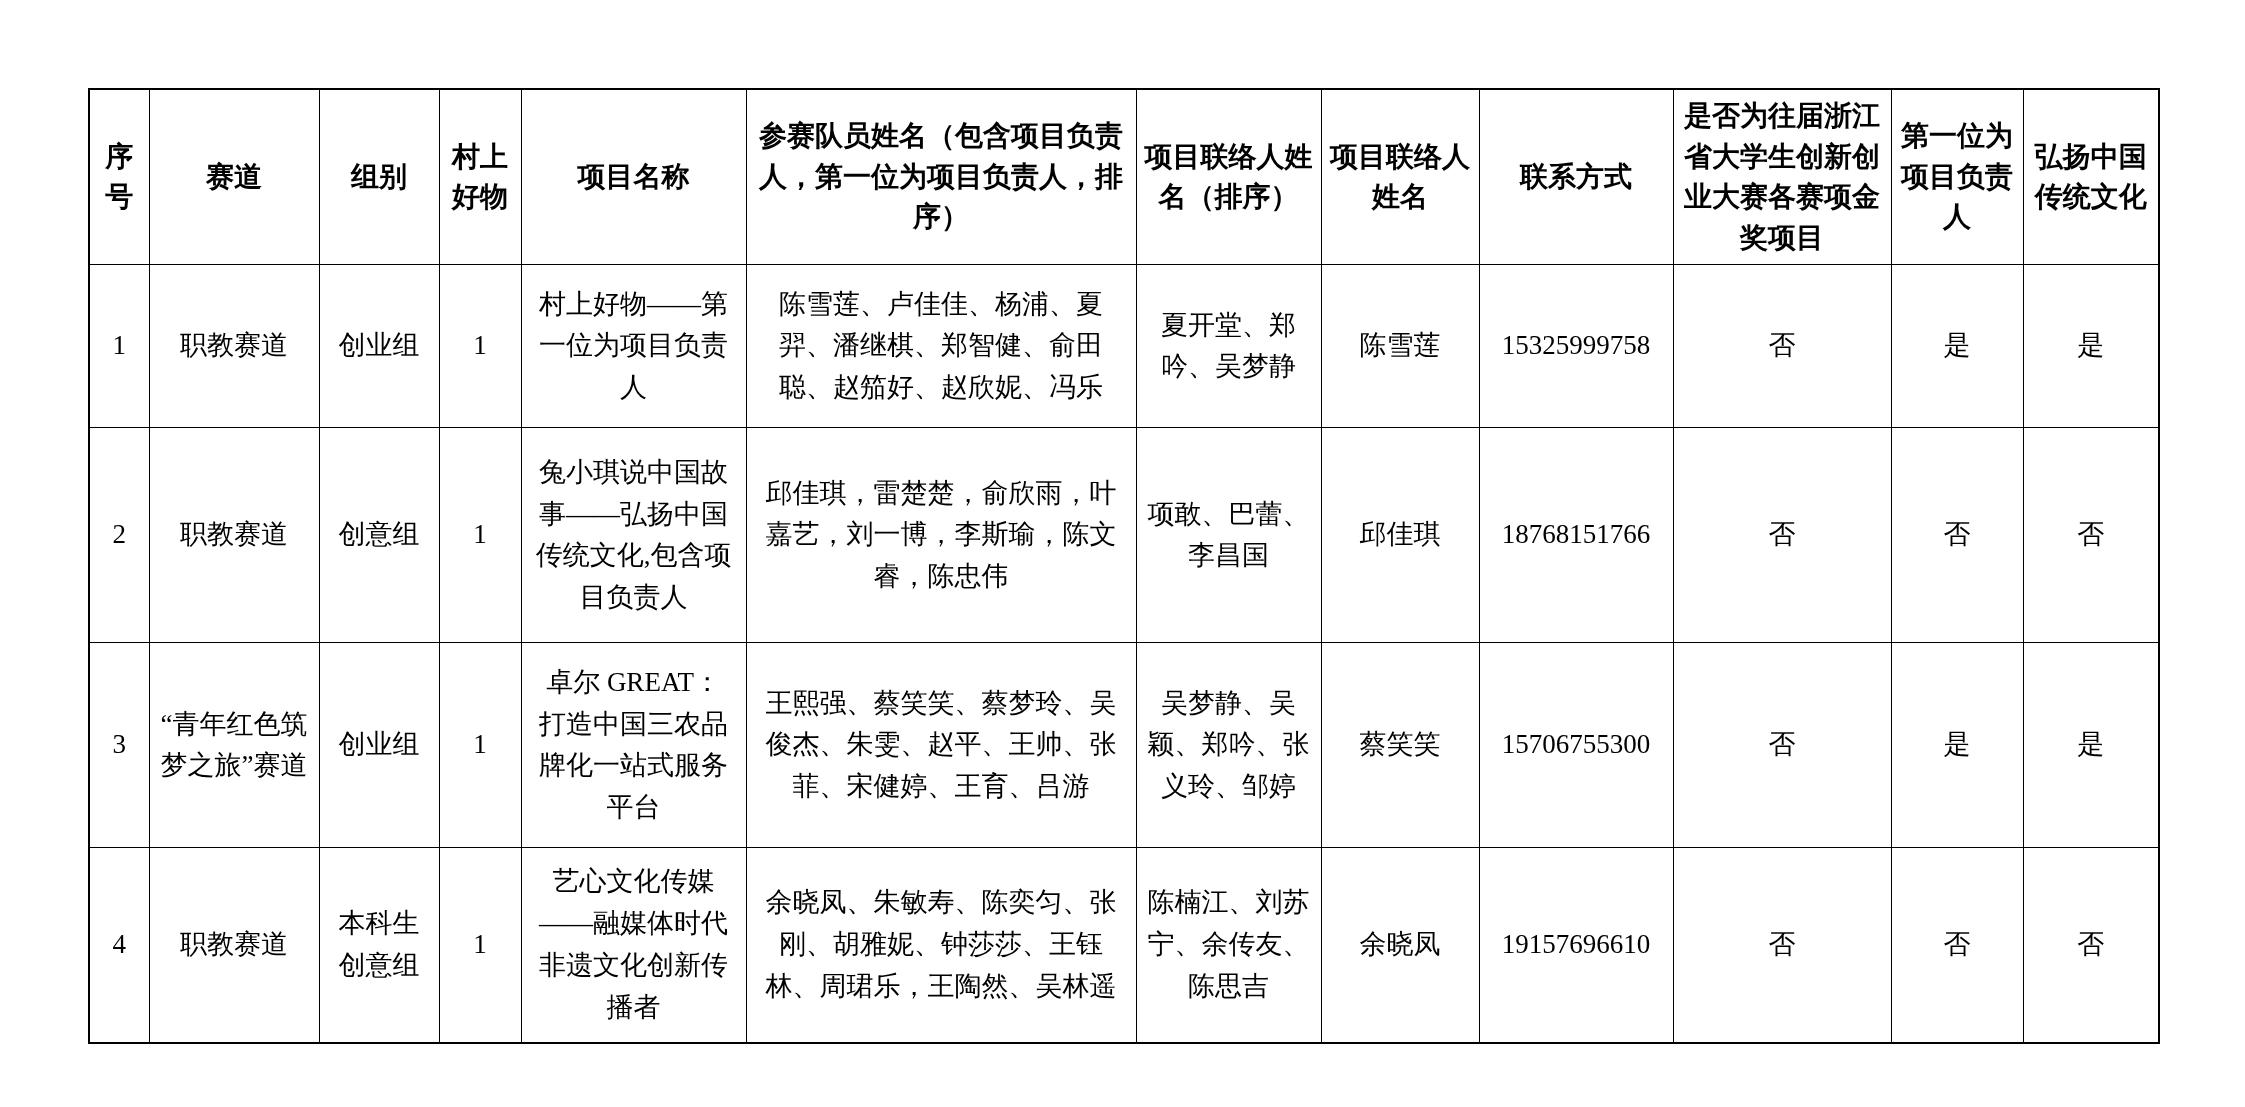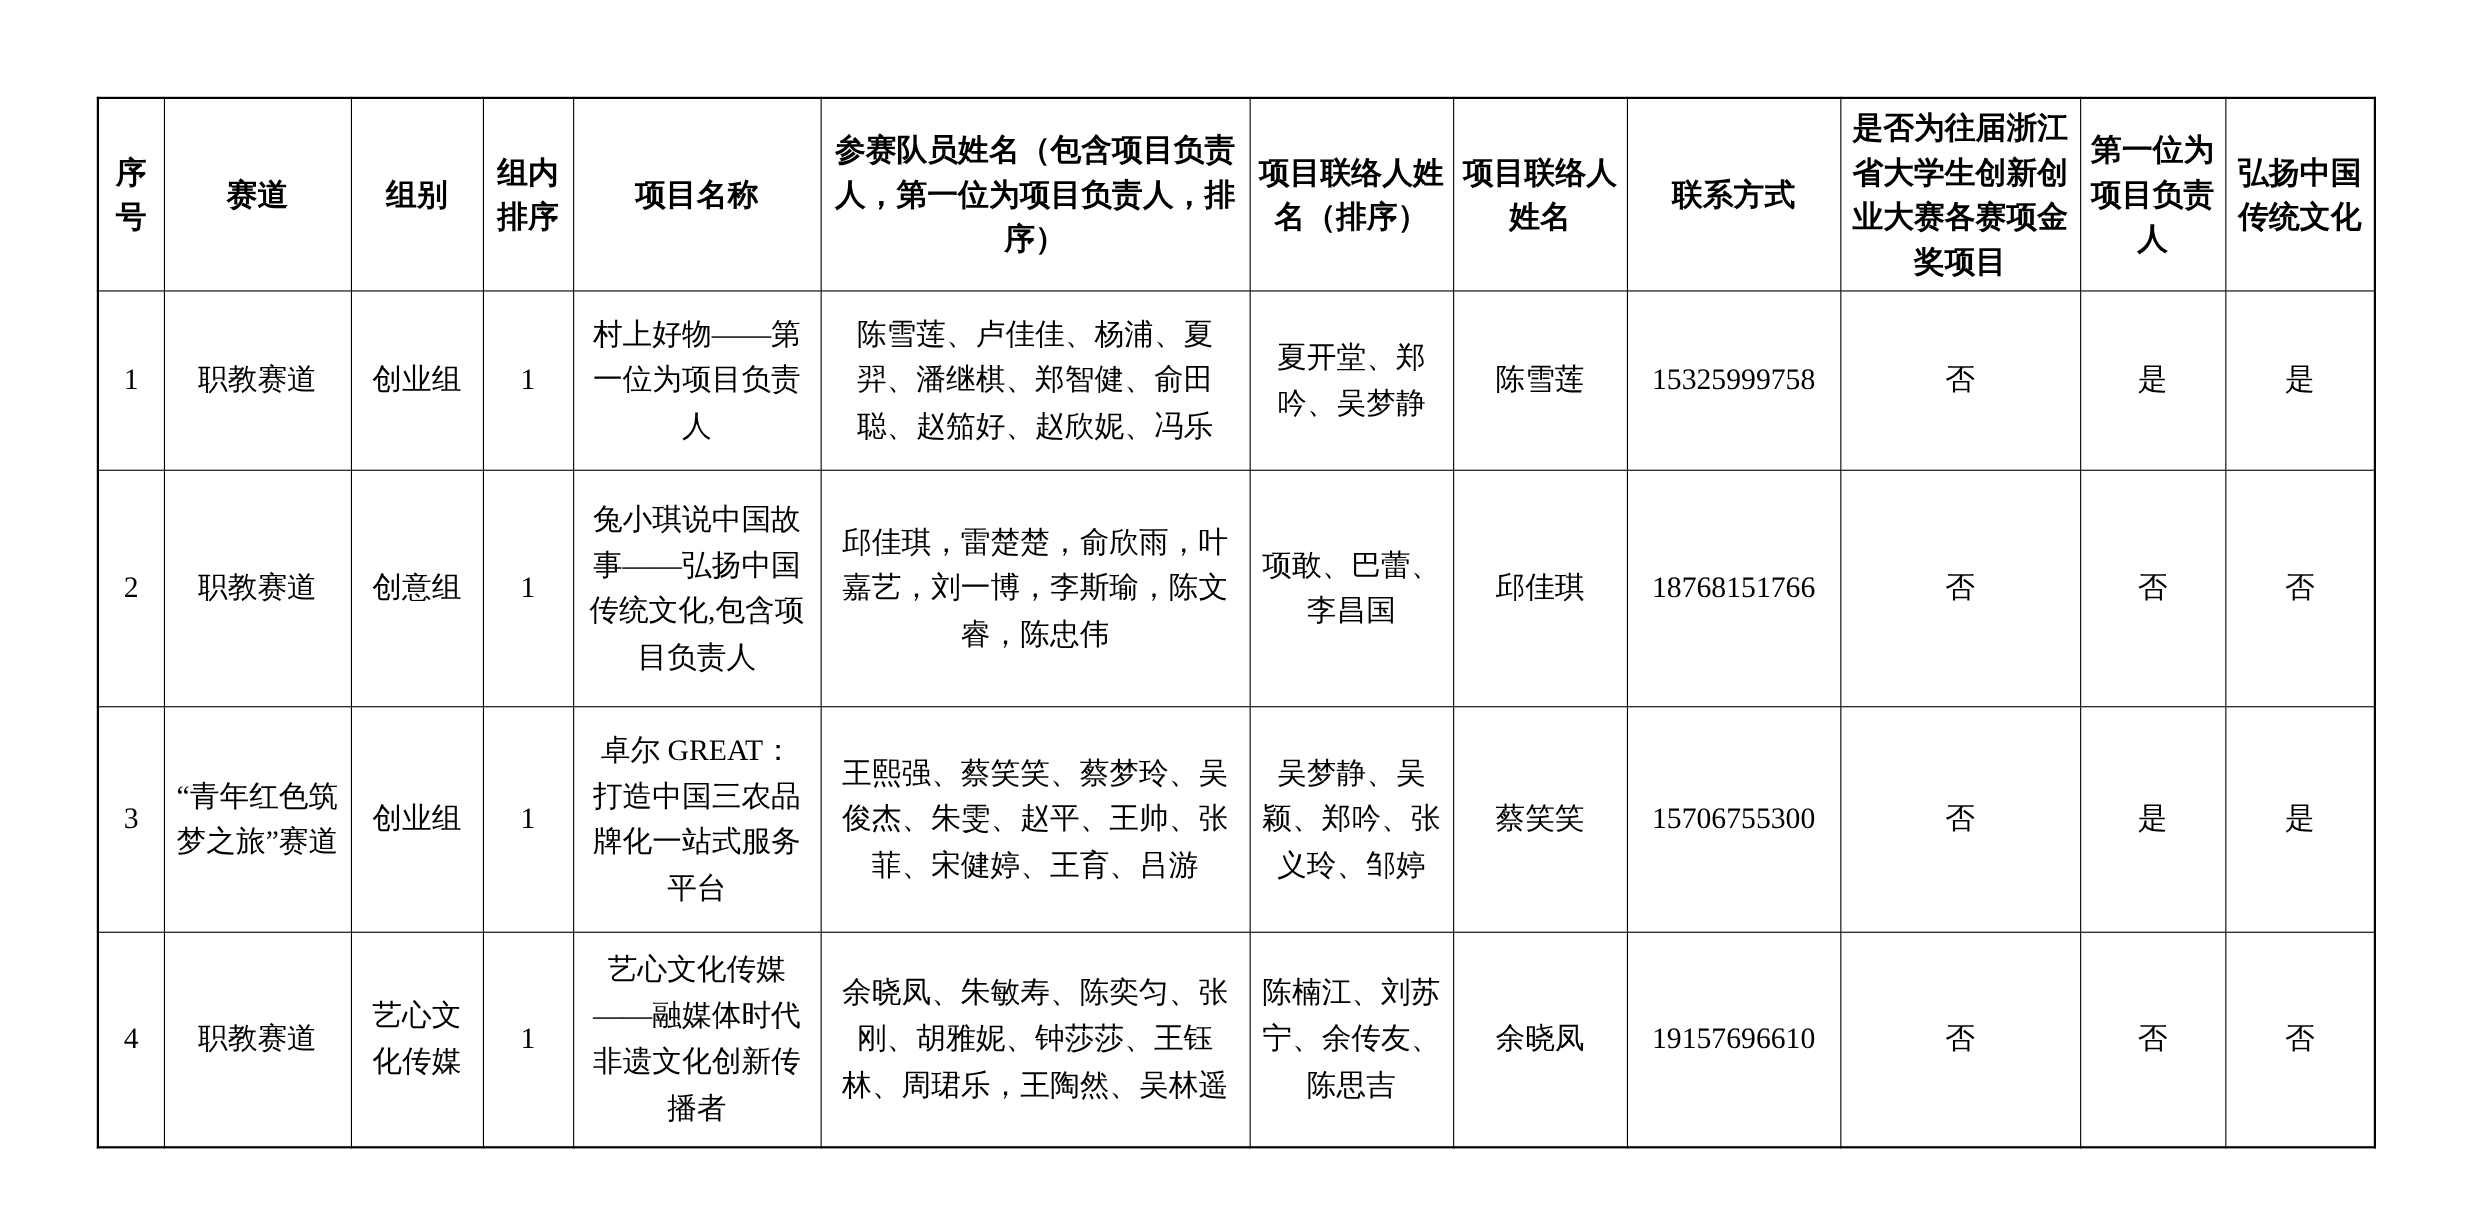--- a/index.html
+++ b/index.html
@@ -80,21 +80,21 @@
     <col class="c-phone">
       <col class="c-gold">
       <col class="c-ip">
       <col class="c-fin">
   </colgroup>
   <thead>
     <tr class="header-row">
       <th>序号</th>
       <th>赛道</th>
       <th>组别</th>
-      <th>组内排序</th>
+      <th>村上好物</th>
       <th>项目名称</th>
       <th>参赛队员姓名（包含项目负责人，第一位为项目负责人，排序）</th>
       <th>项目联络人姓名（排序）</th>
       <th>项目联络人姓名</th>
       <th>联系方式</th>
       <th>是否为往届浙江省大学生创新创业大赛各赛项金奖项目</th>
       <th>第一位为项目负责人</th>
       <th>弘扬中国传统文化</th>
     </tr>
   </thead>
@@ -137,21 +137,21 @@
       <td>吴梦静、吴颖、郑吟、张义玲、邹婷</td>
       <td>蔡笑笑</td>
       <td>15706755300</td>
       <td>否</td>
       <td>是</td>
       <td>是</td>
     </tr>
     <tr class="data-row-4">
       <td>4</td>
       <td>职教赛道</td>
-      <td>艺心文化传媒</td>
+      <td>本科生创意组</td>
       <td>1</td>
       <td>艺心文化传媒——融媒体时代非遗文化创新传播者</td>
       <td>余晓凤、朱敏寿、陈奕匀、张刚、胡雅妮、钟莎莎、王钰林、周珺乐，王陶然、吴林遥</td>
       <td>陈楠江、刘苏宁、余传友、陈思吉</td>
       <td>余晓凤</td>
       <td>19157696610</td>
       <td>否</td>
       <td>否</td>
       <td>否</td>
     </tr>

